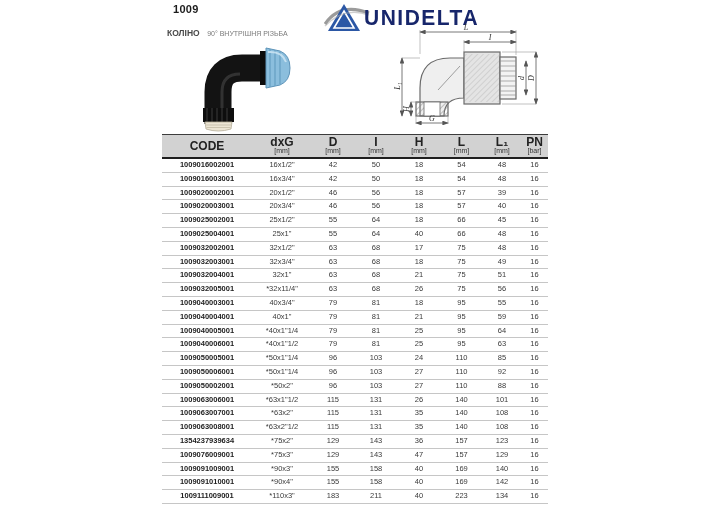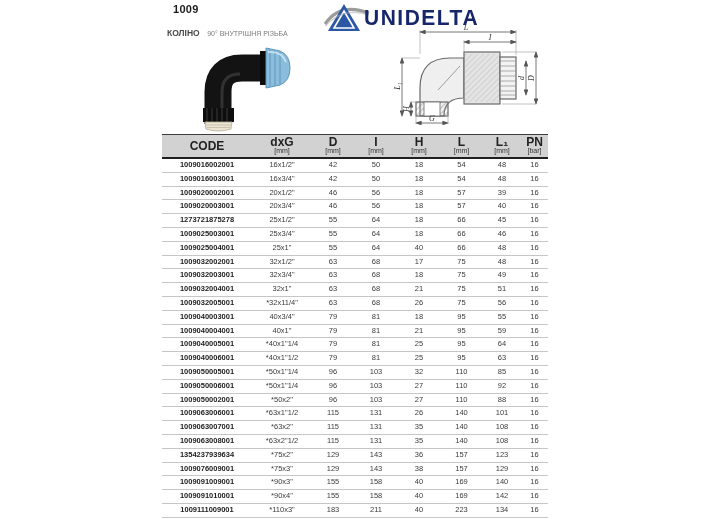--- a/index.html
+++ b/index.html
@@ -221,37 +221,27 @@
             <td class="code">1009020003001</td>
             <td>20x3/4"</td>
             <td>46</td>
             <td>56</td>
             <td>18</td>
             <td>57</td>
             <td>40</td>
             <td>16</td>
           </tr>
           <tr>
-            <td class="code">1273721875278</td>
+            <td class="code">1009025002001</td>
             <td>25x1/2"</td>
             <td>55</td>
             <td>64</td>
             <td>18</td>
             <td>66</td>
             <td>45</td>
-            <td>16</td>
-          </tr>
-          <tr>
-            <td class="code">1009025003001</td>
-            <td>25x3/4"</td>
-            <td>55</td>
-            <td>64</td>
-            <td>18</td>
-            <td>66</td>
-            <td>46</td>
             <td>16</td>
           </tr>
           <tr>
             <td class="code">1009025004001</td>
             <td>25x1"</td>
             <td>55</td>
             <td>64</td>
             <td>40</td>
             <td>66</td>
             <td>48</td>
@@ -335,21 +325,21 @@
             <td>25</td>
             <td>95</td>
             <td>63</td>
             <td>16</td>
           </tr>
           <tr>
             <td class="code">1009050005001</td>
             <td>*50x1"1/4</td>
             <td>96</td>
             <td>103</td>
-            <td>32</td>
+            <td>24</td>
             <td>110</td>
             <td>85</td>
             <td>16</td>
           </tr>
           <tr>
             <td class="code">1009050006001</td>
             <td>*50x1"1/4</td>
             <td>96</td>
             <td>103</td>
             <td>27</td>
@@ -405,21 +395,21 @@
             <td>36</td>
             <td>157</td>
             <td>123</td>
             <td>16</td>
           </tr>
           <tr>
             <td class="code">1009076009001</td>
             <td>*75x3"</td>
             <td>129</td>
             <td>143</td>
-            <td>38</td>
+            <td>47</td>
             <td>157</td>
             <td>129</td>
             <td>16</td>
           </tr>
           <tr>
             <td class="code">1009091009001</td>
             <td>*90x3"</td>
             <td>155</td>
             <td>158</td>
             <td>40</td>

